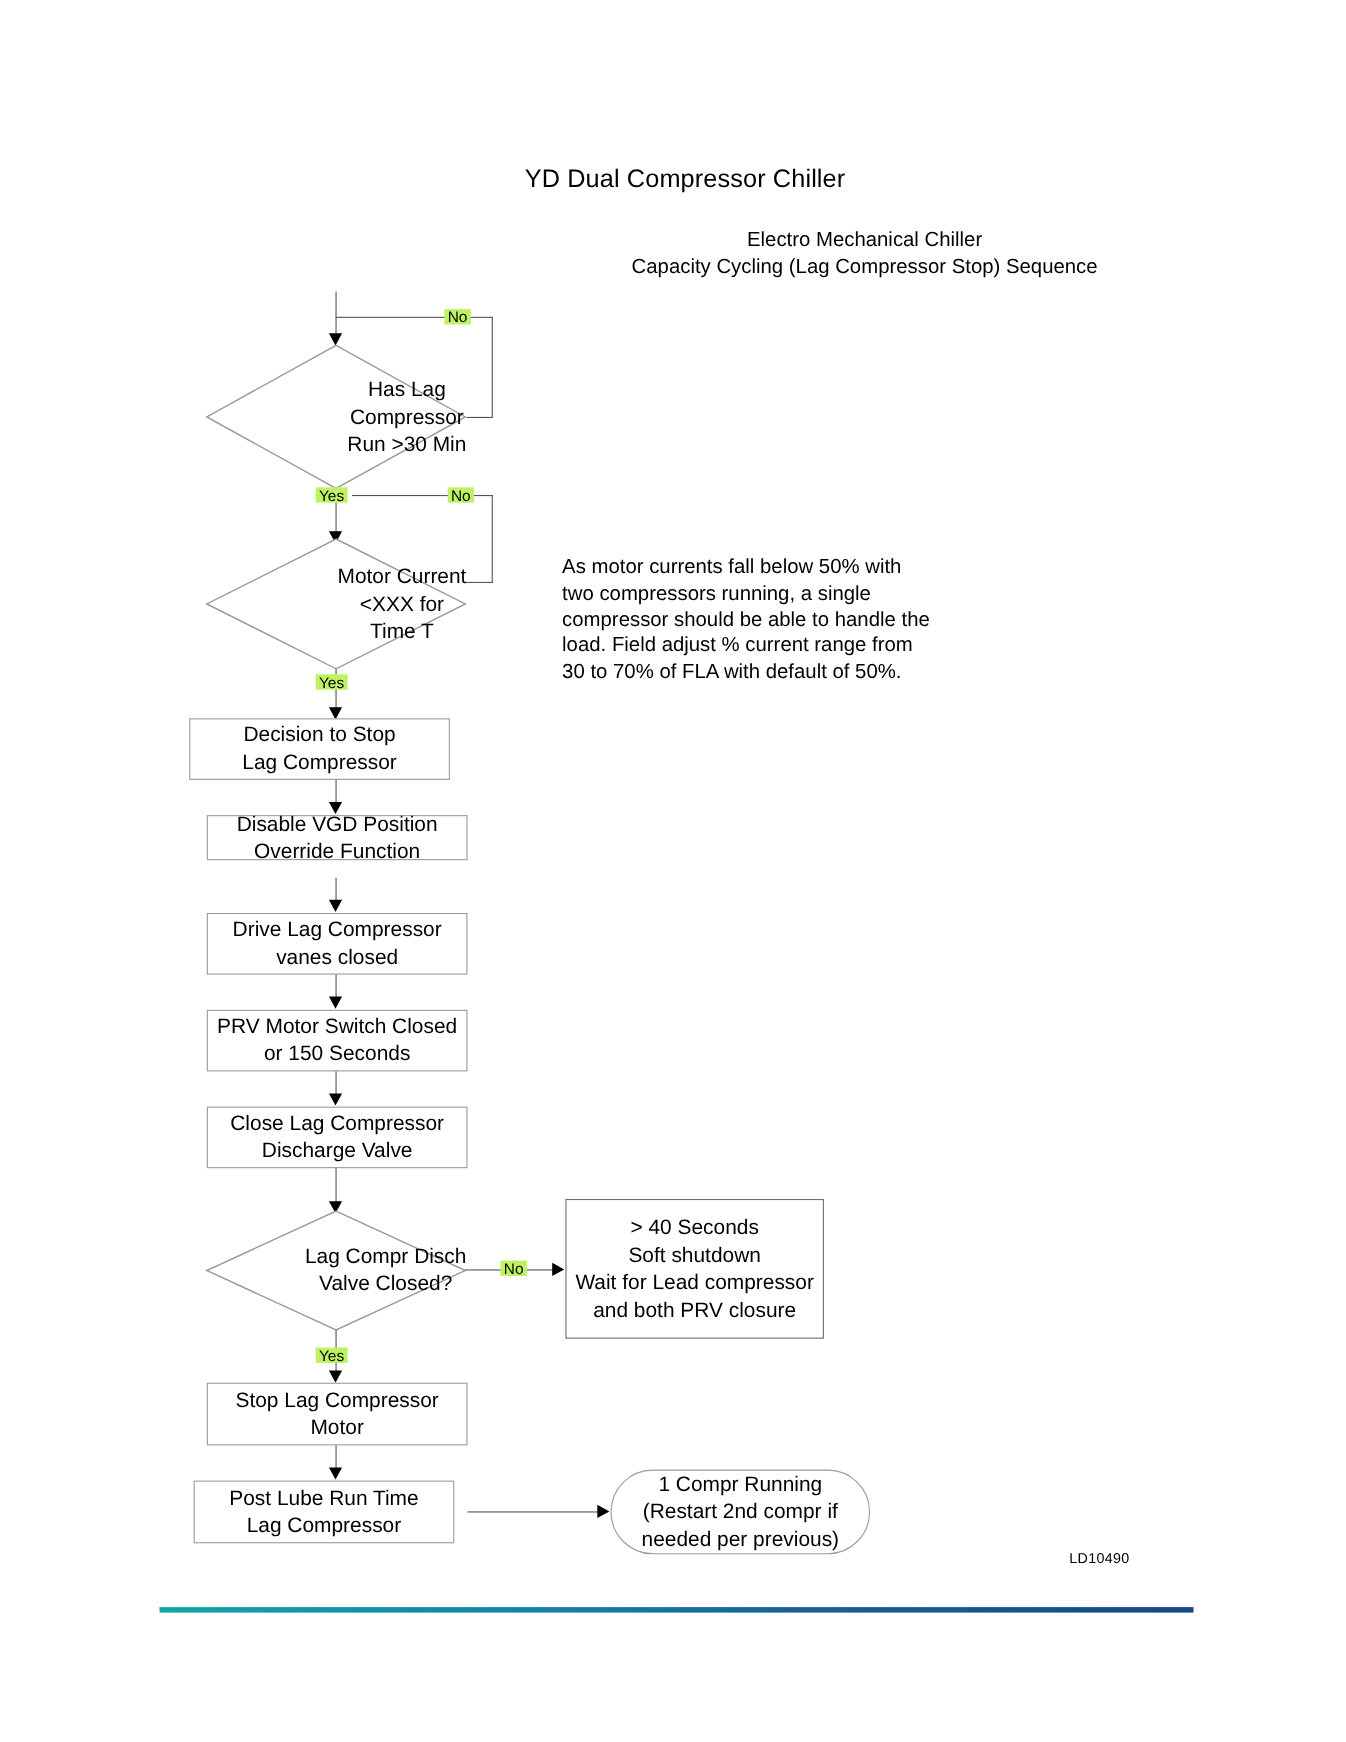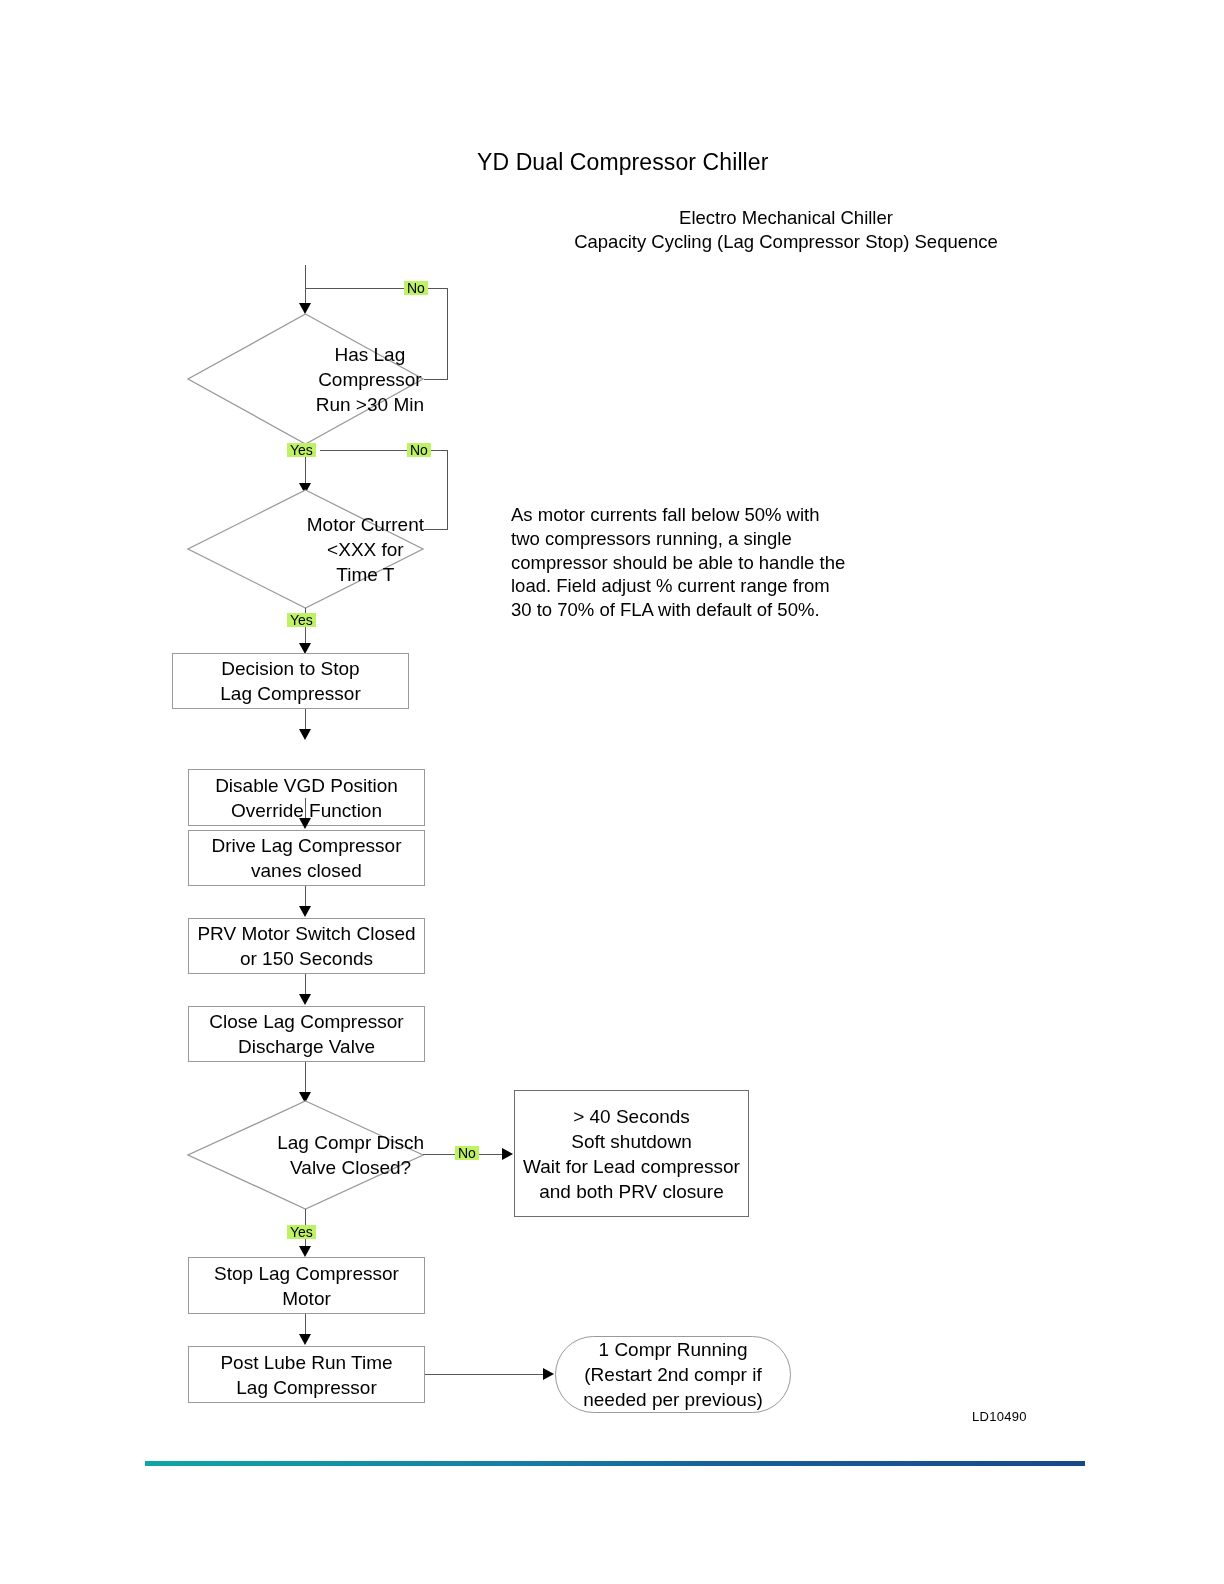--- a/index.html
+++ b/index.html
@@ -203,21 +203,21 @@
   <div class="abs node proc" style="left:172px; top:653px; width:237px; height:56px;">
     <div>
       <div>Decision to Stop</div>
       <div>Lag Compressor</div>
     </div>
   </div>
 
   <div class="abs vline" style="left:305px; top:709px; height:22px;"></div>
   <div class="abs arrow-down" style="left:299px; top:729px;"></div>
 
-  <div class="abs node proc" style="left:188px; top:741px; width:237px; height:57px;margin-top:28px;">
+  <div class="abs node proc" style="left:188px; top:741px; width:237px; height:41px;">
     <div>
       <div>Disable VGD Position</div>
       <div>Override Function</div>
     </div>
   </div>
 
   <div class="abs vline" style="left:305px; top:798px; height:22px;"></div>
   <div class="abs arrow-down" style="left:299px; top:818px;"></div>
 
   <div class="abs node proc" style="left:188px; top:830px; width:237px; height:56px;">
@@ -282,21 +282,21 @@
   <div class="abs node proc" style="left:188px; top:1257px; width:237px; height:57px;">
     <div>
       <div>Stop Lag Compressor</div>
       <div>Motor</div>
     </div>
   </div>
 
   <div class="abs vline" style="left:305px; top:1314px; height:23px;"></div>
   <div class="abs arrow-down" style="left:299px; top:1334px;"></div>
 
-  <div class="abs node proc" style="left:188px; top:1346px; width:237px; height:57px;">
+  <div class="abs node proc" style="left:176px; top:1346px; width:237px; height:57px;">
     <div>
       <div>Post Lube Run Time</div>
       <div>Lag Compressor</div>
     </div>
   </div>
 
   <div class="abs hline" style="left:425px; top:1374px; width:121px;"></div>
   <div class="abs arrow-right" style="left:543px; top:1368px;"></div>
 
   <div class="abs node term" style="left:555px; top:1336px; width:236px; height:77px;">

